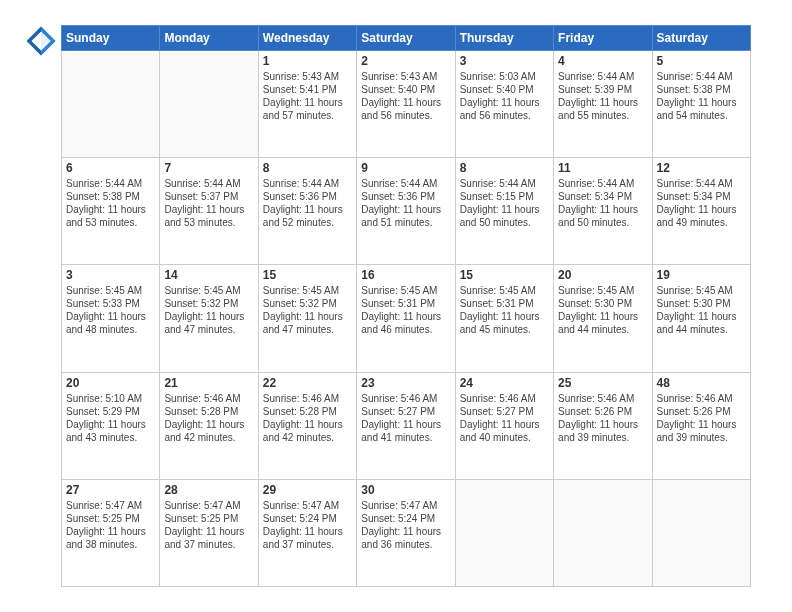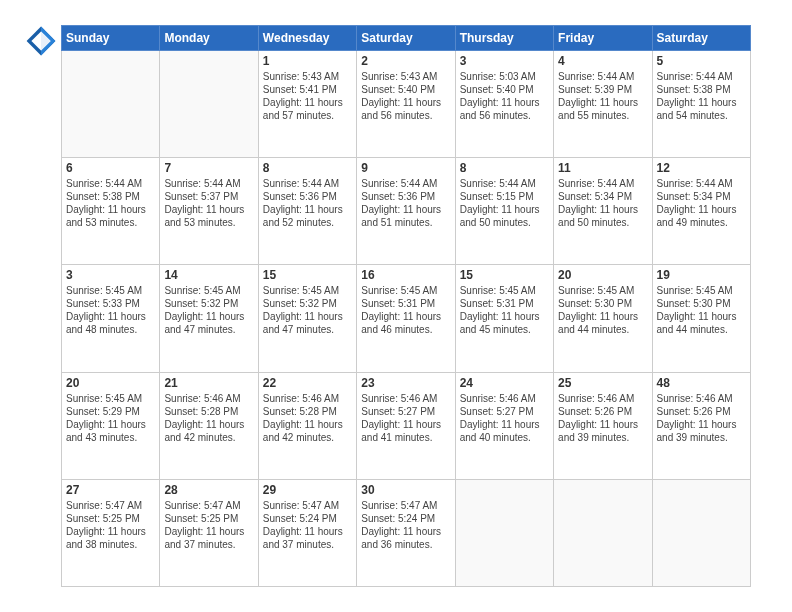--- a/index.html
+++ b/index.html
@@ -254,21 +254,21 @@
           <td>
             <span class="day-number">19</span>
             <div class="cell-text">Sunrise: 5:45 AM
 Sunset: 5:30 PM
 Daylight: 11 hours and 44 minutes.</div>
           </td>
         </tr>
         <tr>
           <td>
             <span class="day-number">20</span>
-            <div class="cell-text">Sunrise: 5:45 AM
+            <div class="cell-text">Sunrise: 5:10 AM
 Sunset: 5:29 PM
 Daylight: 11 hours and 43 minutes.</div>
           </td>
           <td>
             <span class="day-number">21</span>
             <div class="cell-text">Sunrise: 5:46 AM
 Sunset: 5:28 PM
 Daylight: 11 hours and 42 minutes.</div>
           </td>
           <td>

